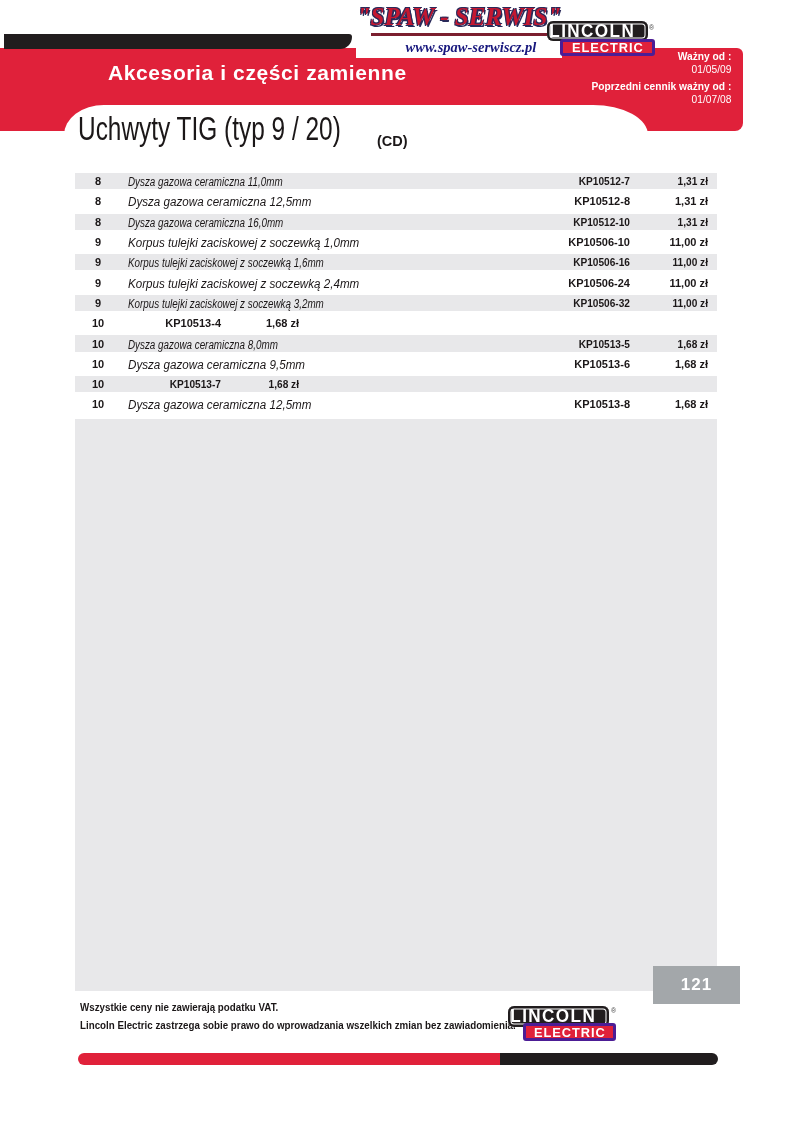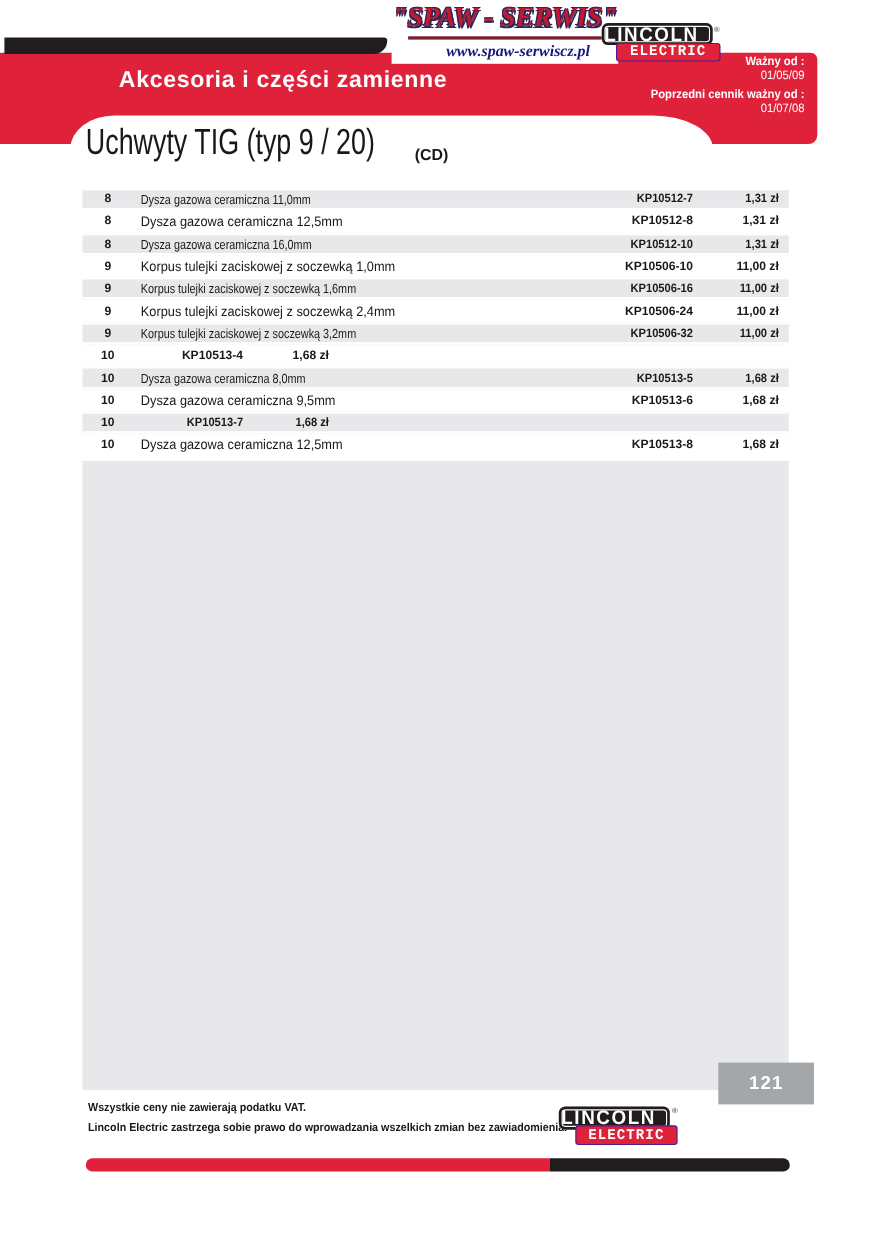--- a/index.html
+++ b/index.html
@@ -34,22 +34,22 @@
   .spaw-url{font-family:"Liberation Serif",serif;font-style:italic;font-weight:bold;
         font-size:14.5px;color:var(--url-navy);margin-top:3px;white-space:nowrap;margin-left:24px;}
 
   
   .lincoln{position:absolute;z-index:5;}
   .lincoln .black-box{position:absolute;background:var(--bar-black);border-radius:6px;
         display:flex;align-items:center;
         box-shadow:inset 0 0 0 2.5px var(--bar-black), inset 0 0 0 3.5px #fff;}
   .lincoln .black-box span{color:#fff;font-weight:bold;font-size:18px;letter-spacing:1.5px;
         transform:scaleX(.95);white-space:nowrap;}
-  .lincoln .red-box{position:absolute;background:var(--brand-red);border:1px solid #4c1d95;
-        border-radius:3px;box-sizing:border-box;display:flex;align-items:center;justify-content:center;font-family:Liberation Mono, monospace;}
+  .lincoln .red-box{position:absolute;background:var(--brand-red);border:3px solid #4c1d95;
+        border-radius:3px;box-sizing:border-box;display:flex;align-items:center;justify-content:center;}
   .lincoln .red-box span{color:#fff;font-weight:bold;font-size:13.5px;letter-spacing:1px;
         transform:scaleX(.95);white-space:nowrap;}
   .lincoln .reg{position:absolute;font-size:7px;color:#444;}
   .lincoln-top .black-box{left:0;top:0;width:101px;height:20px;}
   .lincoln-top .red-box{left:13px;top:18px;width:95px;height:17px;}
   .lincoln-top .reg{left:102px;top:3px;}
   .lincoln-bottom .black-box{left:0;top:0;width:101px;height:21px;}
   .lincoln-bottom .red-box{left:15px;top:17px;width:93px;height:18px;}
   .lincoln-bottom .reg{left:103px;top:1px;}
 
@@ -58,21 +58,21 @@
   .page-title .main{position:absolute;left:0;top:0;font-size:33px;line-height:36px;
         transform:scaleX(.74);transform-origin:left top;white-space:nowrap;color:var(--text-black);}
   .page-title .suffix{position:absolute;left:299px;top:22px;font-size:14.5px;font-weight:bold;
         white-space:nowrap;color:var(--text-black);}
 
   
   .parts-table{position:absolute;left:75px;top:171px;width:642px;}
   .row{height:20.3px;display:flex;align-items:center;padding-right:9px;box-sizing:border-box;}
   .row.odd{background:var(--row-gray);border-top:2.6px solid #fff;border-bottom:2.6px solid #fff;}
   .qty{width:46px;text-align:center;font-weight:bold;font-size:11px;}
-  .desc{flex:1;padding-left:7px;overflow:visible;}
+  .desc{flex:1;padding-left:7px;overflow:visible;font-style:italic;}
   .desc-text{display:inline-block;transform-origin:left center;white-space:nowrap;}
   .row.even .desc-text{font-size:12.5px;transform:scaleX(.93);}
   .row.odd  .desc-text{font-size:12px;transform:scaleX(.82);}
   .part{width:100px;text-align:right;font-weight:bold;font-size:11px;white-space:nowrap;}
   .price{width:78px;text-align:right;font-weight:bold;font-size:11px;white-space:nowrap;}
   .row.odd .part,.row.odd .price{transform:scaleX(.92);transform-origin:right center;}
 
   .empty-gray{position:absolute;left:75px;top:419px;width:642px;height:572px;background:var(--row-gray);}
 
   

